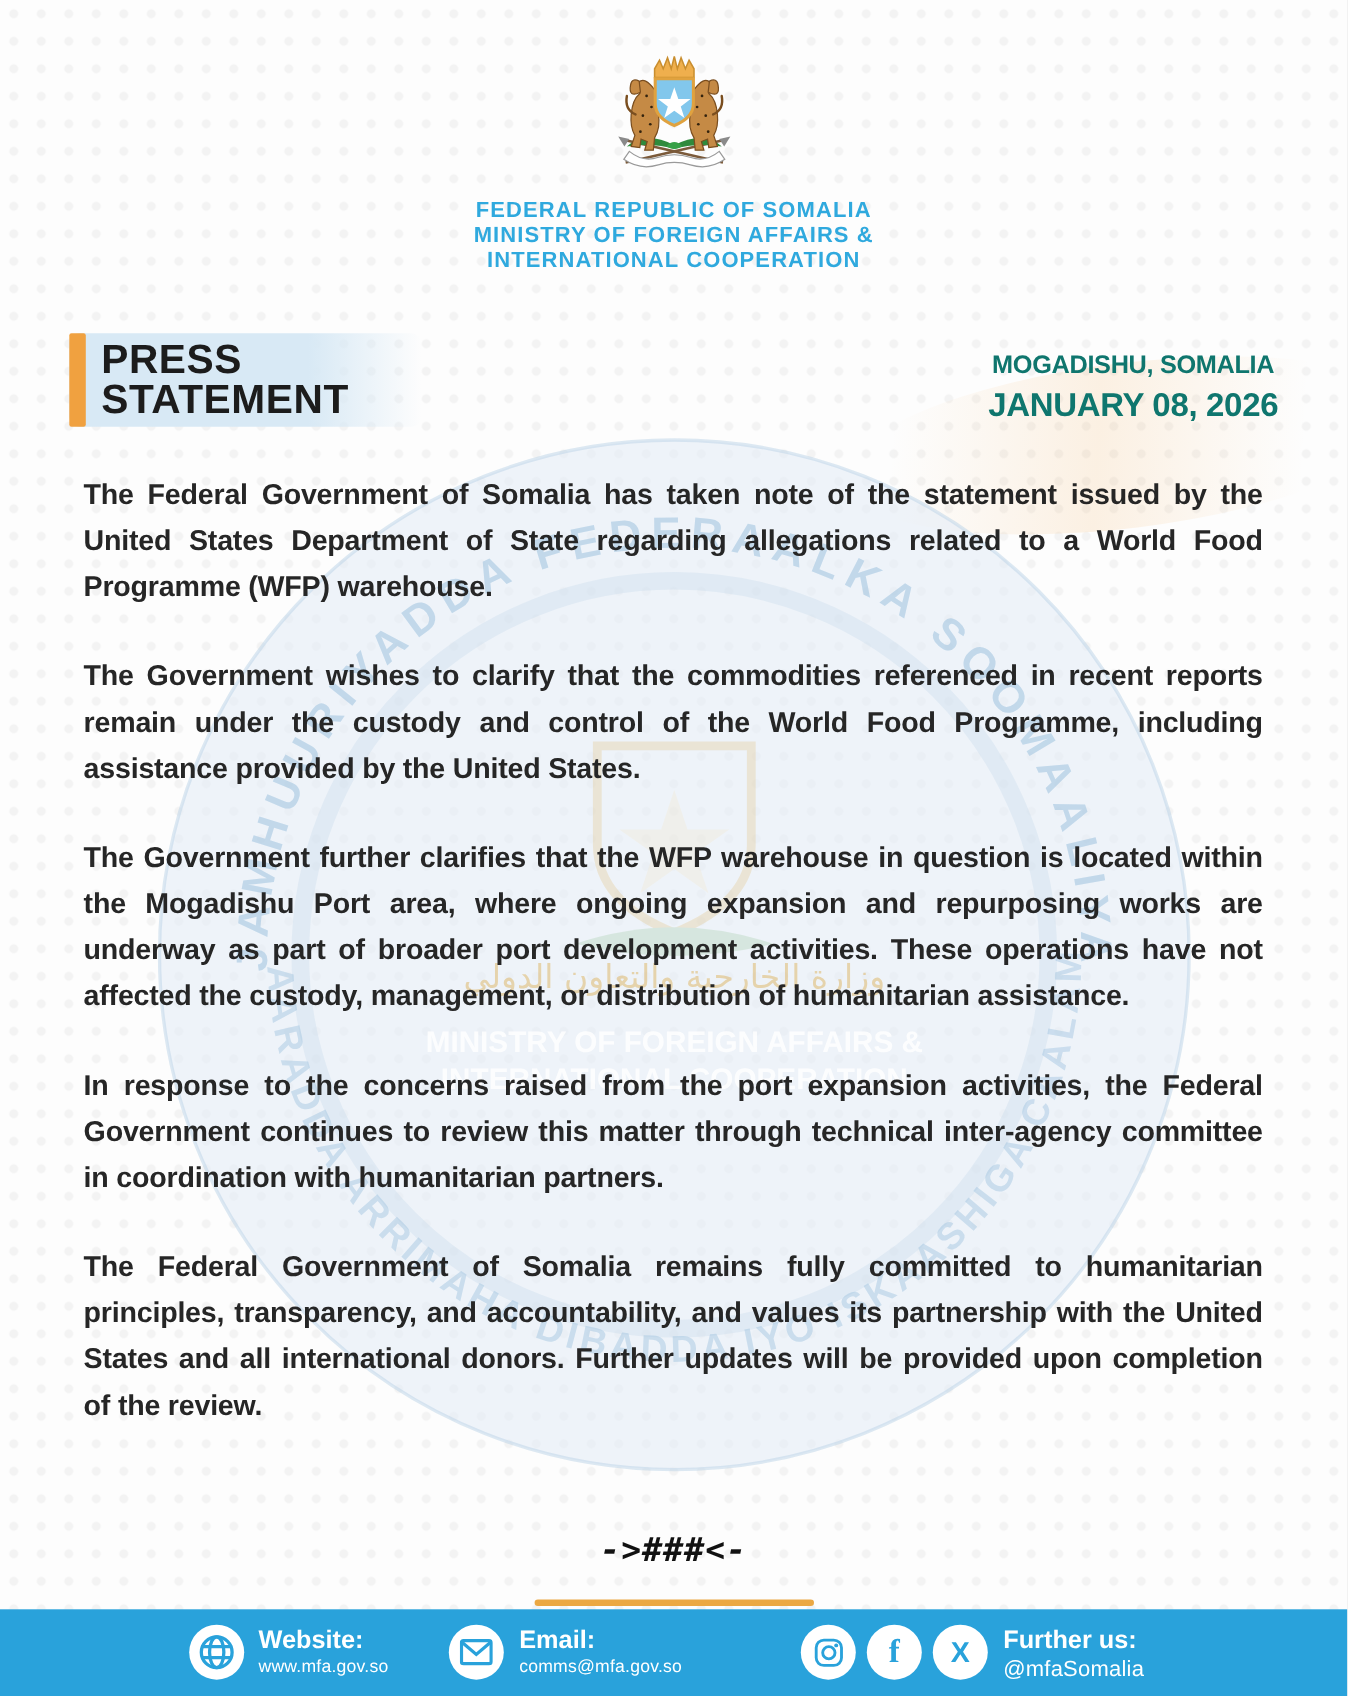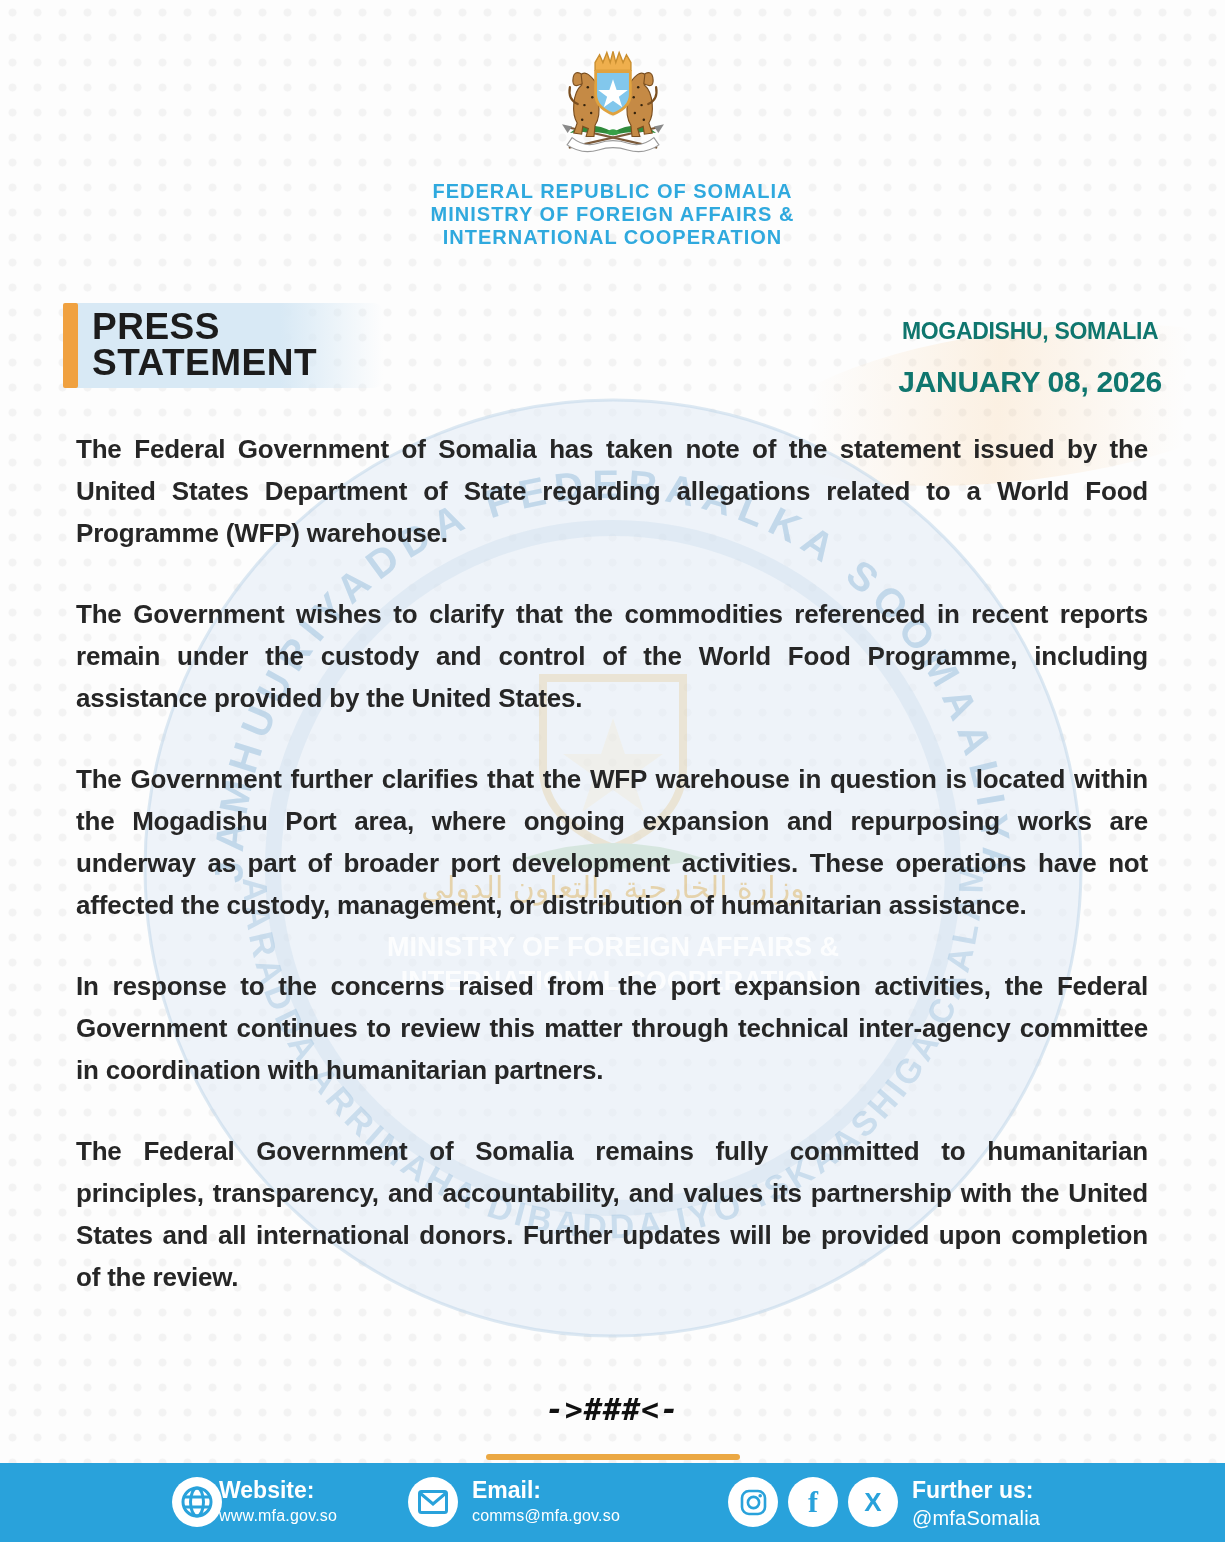--- a/index.html
+++ b/index.html
@@ -33,21 +33,21 @@
     position:absolute;left:0;top:0;width:320px;height:85px;border-radius:9px;
     background:linear-gradient(90deg,#D8E9F5 0%,#D8E9F5 68%,rgba(216,233,245,0) 100%);
   }
   .press-accent{position:absolute;left:0;top:0;width:15px;height:85px;background:#F0A140;border-radius:2px;}
   .press-title{
     position:absolute;left:29px;top:6px;margin:0;
     font-size:37px;line-height:36px;font-weight:700;color:#1c1c1c;letter-spacing:.5px;
   }
   .dateline{position:absolute;right:63px;top:318px;text-align:center;color:#0f766e;}
   .dateline .location{font-size:23px;font-weight:700;letter-spacing:-.3px;}
-  .dateline .date{font-size:30px;font-weight:700;letter-spacing:-.3px;margin-top:20px;}
+  .dateline .date{font-size:30px;font-weight:700;letter-spacing:-.3px;margin-top:7px;}
 
   
   .doc-body{position:absolute;left:63px;top:428px;width:1098px;}
   .doc-body p{
     margin:0 13px 39px;font-size:26px;line-height:42px;font-weight:700;
     color:#262626;text-align:justify;letter-spacing:-.2px;
   }
   .end-marker{
     position:absolute;left:0;top:1392px;width:100%;text-align:center;
     font-family:"DejaVu Sans Mono",monospace;font-weight:700;font-style:italic;
@@ -179,21 +179,21 @@
   <footer class="footer">
 
     <div class="icon-circle" style="left:172px;">
       <svg width="34" height="34" viewBox="0 0 34 34">
         <circle cx="17" cy="17" r="14" fill="none" stroke="#29A2DB" stroke-width="3"></circle>
         <ellipse cx="17" cy="17" rx="6.5" ry="14" fill="none" stroke="#29A2DB" stroke-width="3"></ellipse>
         <line x1="3" y1="12" x2="31" y2="12" stroke="#29A2DB" stroke-width="3"></line>
         <line x1="3" y1="22" x2="31" y2="22" stroke="#29A2DB" stroke-width="3"></line>
       </svg>
     </div>
-    <div class="contact-text" style="left:219px;">
+    <div class="contact-text" style="left:235px;">
       <div class="label">Website:</div>
       <div class="value">www.mfa.gov.so</div>
     </div>
 
     <div class="icon-circle" style="left:408px;">
       <svg width="30" height="24" viewBox="0 0 30 24">
         <rect x="1.5" y="1.5" width="27" height="21" rx="2" fill="none" stroke="#29A2DB" stroke-width="3"></rect>
         <path d="M2 3 L15 14 L28 3" fill="none" stroke="#29A2DB" stroke-width="3"></path>
       </svg>
     </div>

